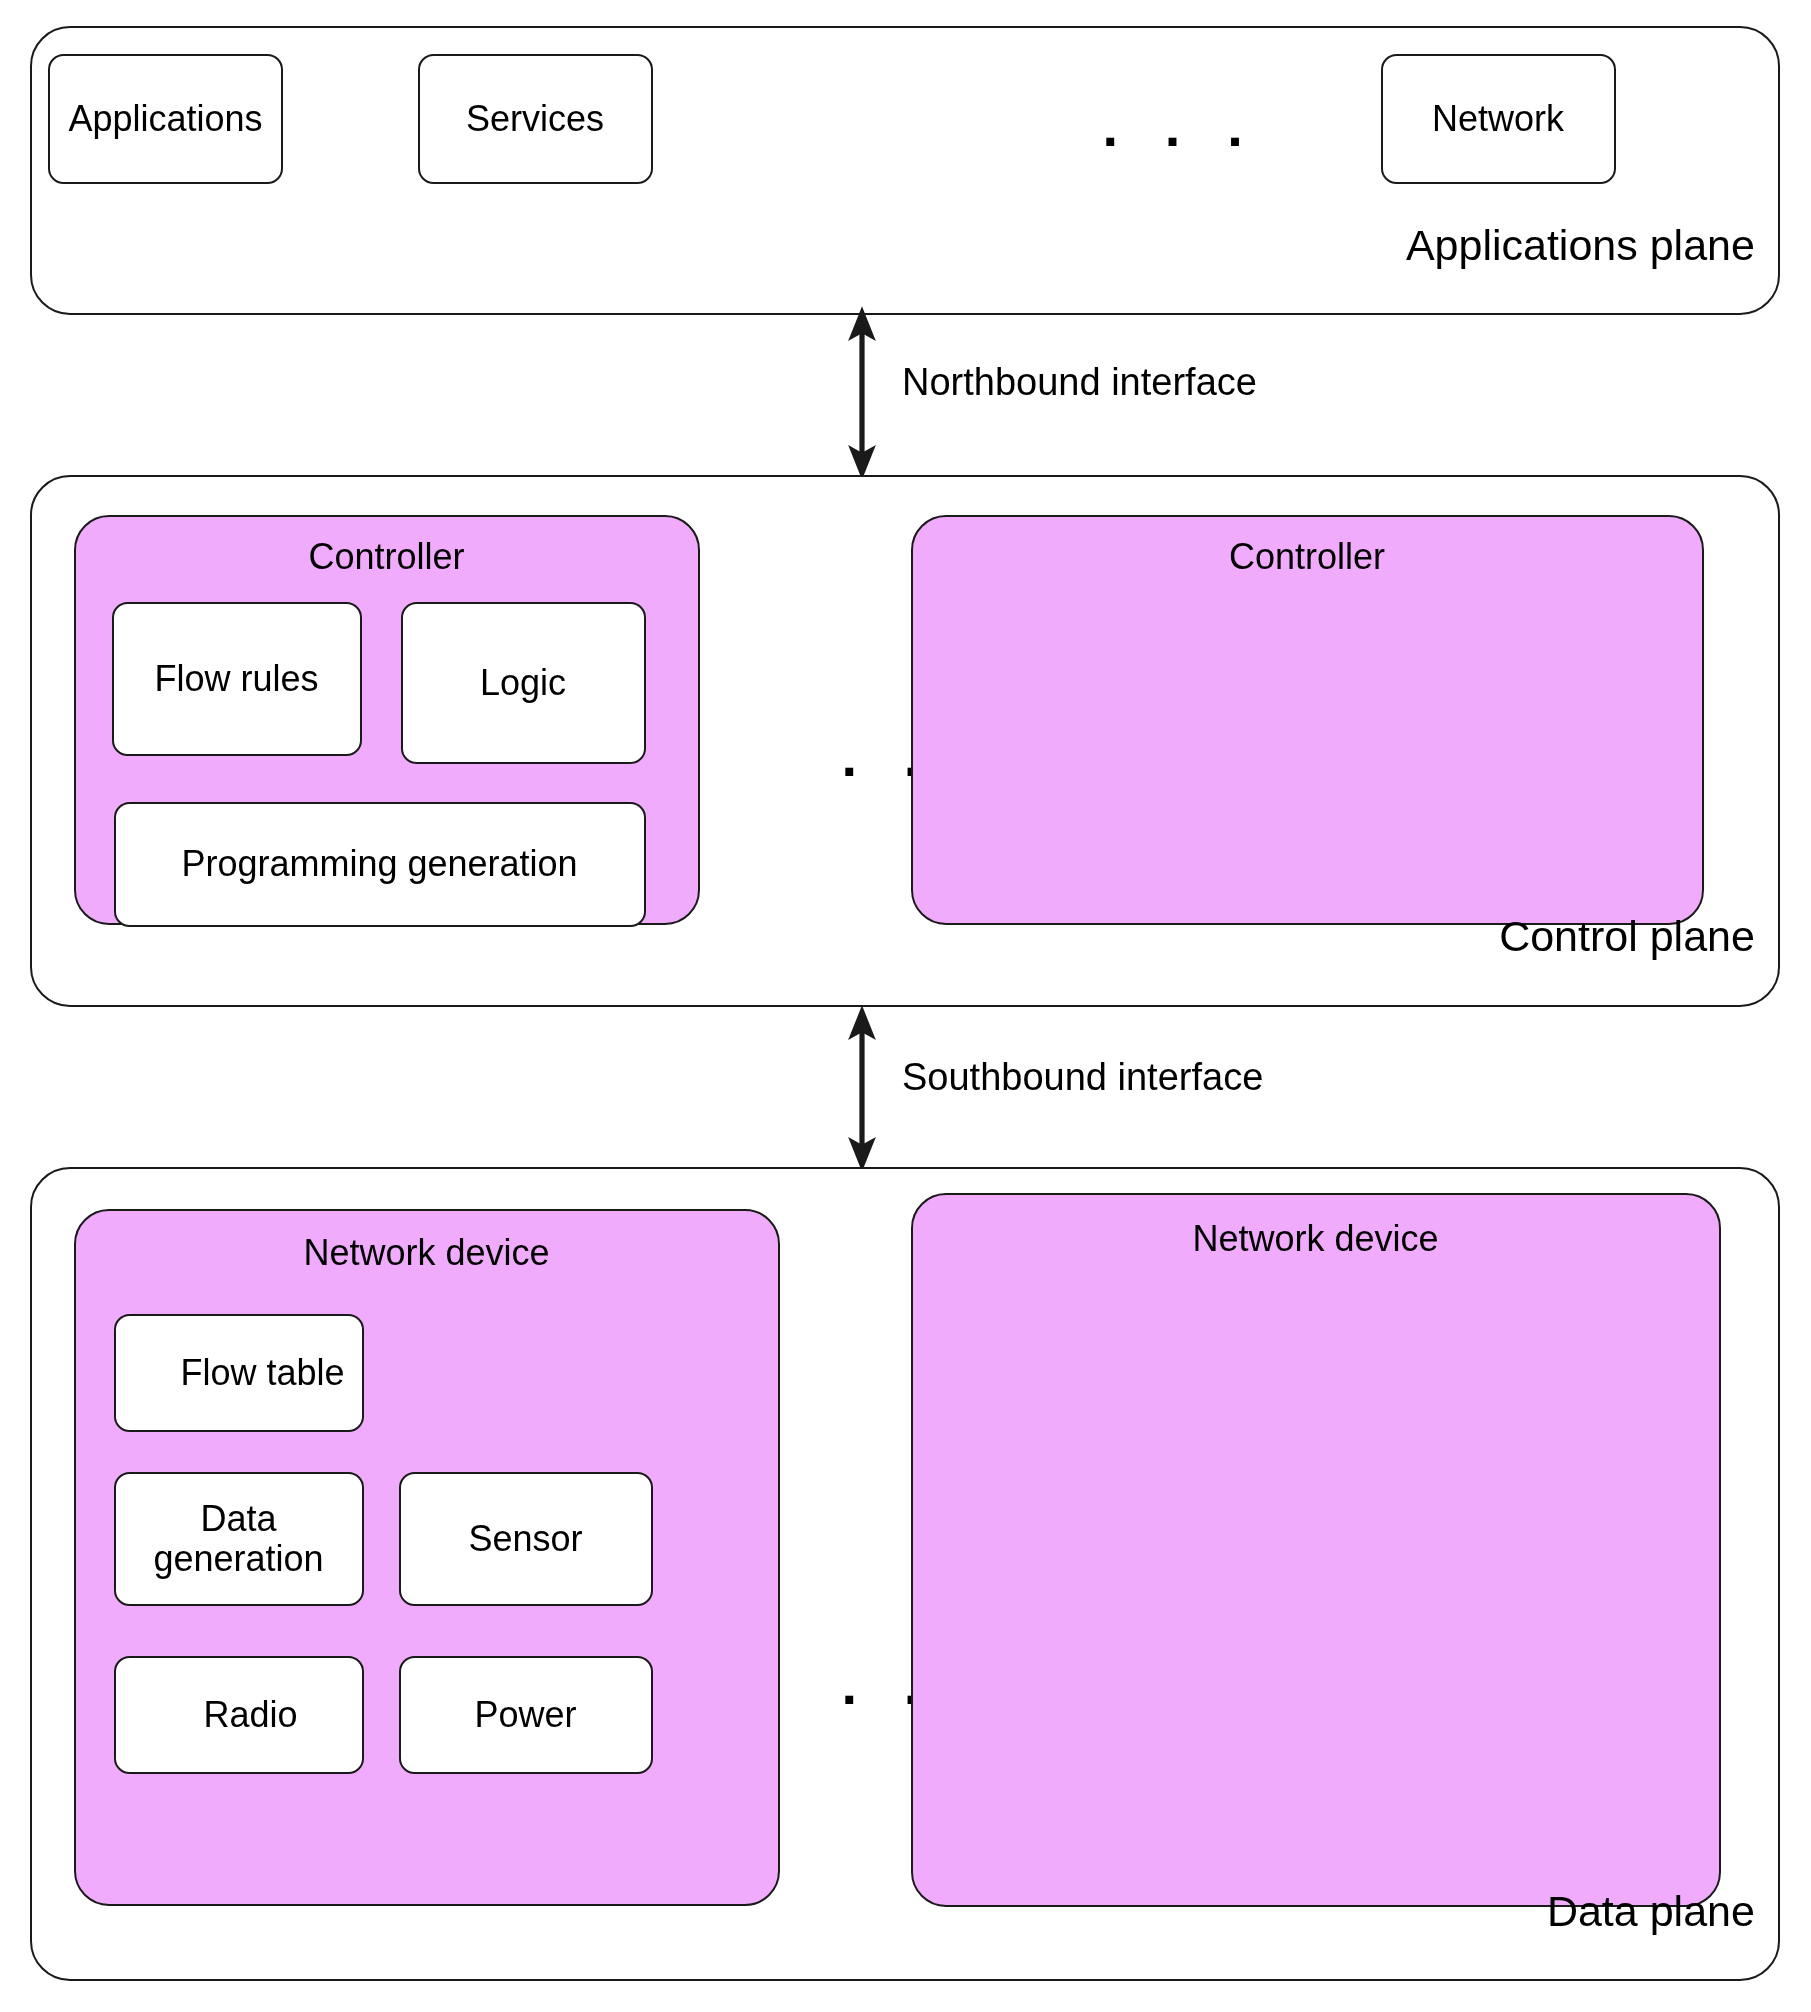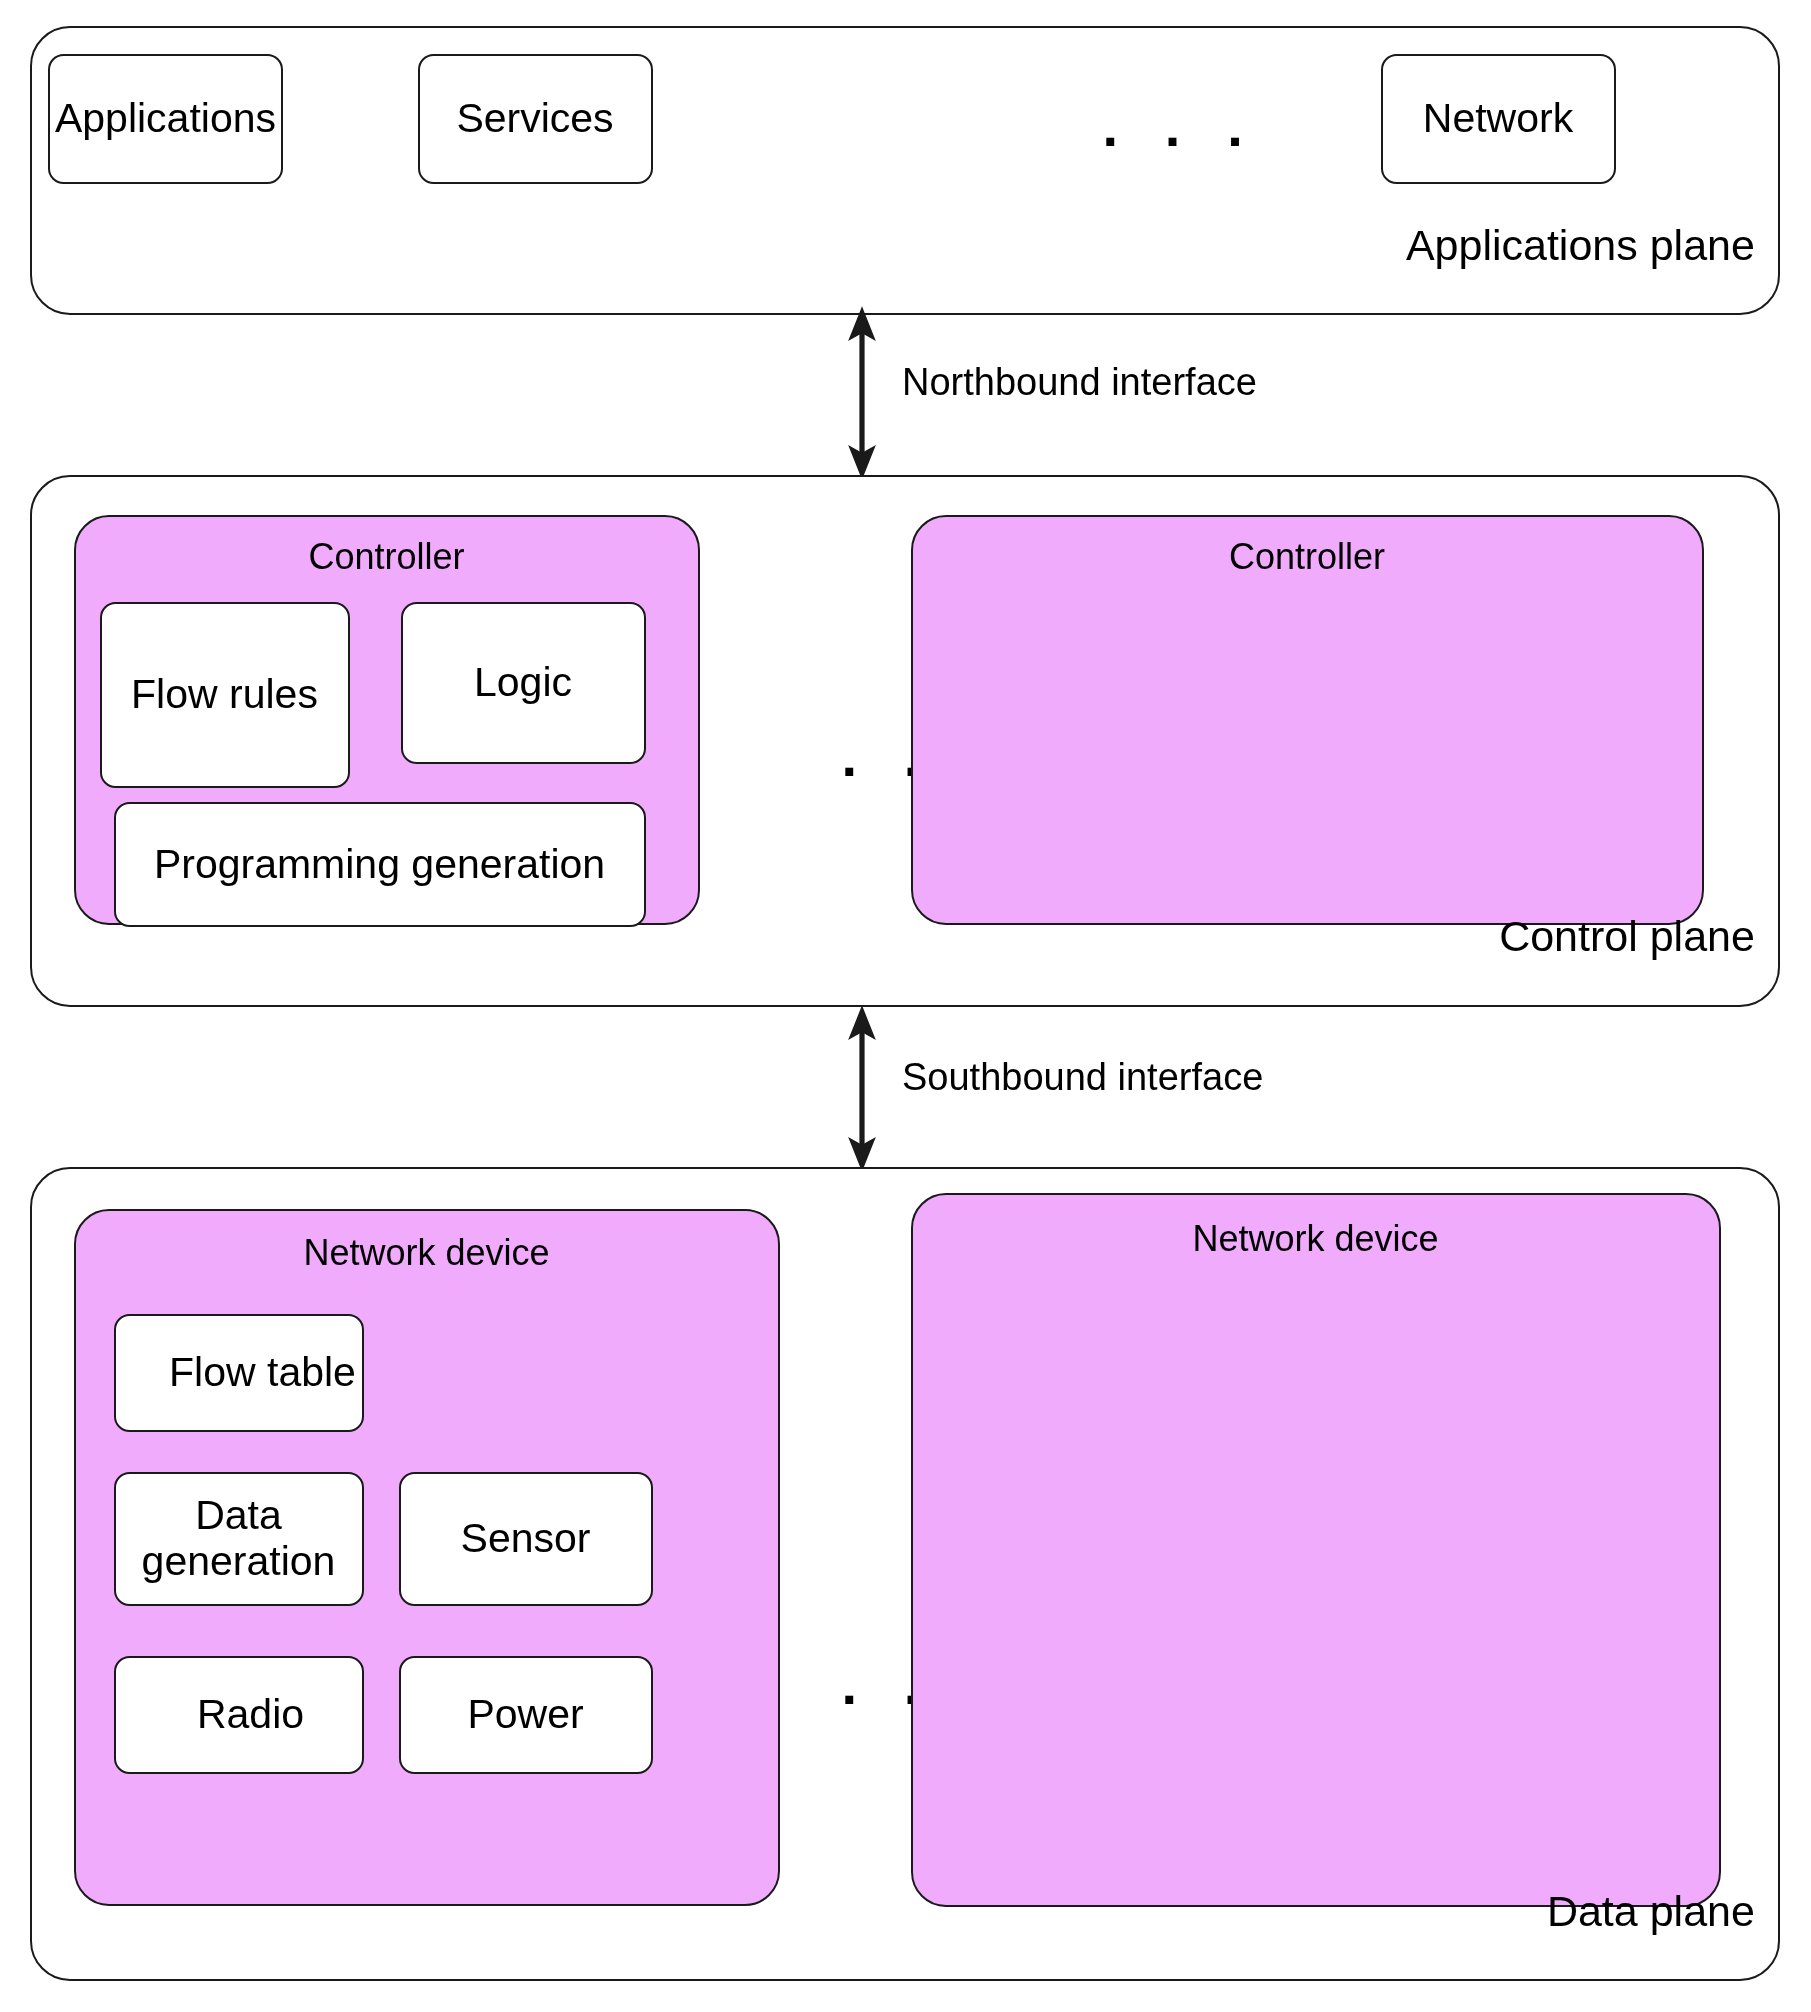--- a/index.html
+++ b/index.html
@@ -60,21 +60,21 @@
   }
   .group-title {
     position: absolute;
     font-size: 36px;
     white-space: nowrap;
     text-align: center;
     width: 100%;
     left: 0;
   }
   .leaf-text {
-    font-size: 41px;
+    font-size: 36px;
     white-space: pre-line;
   }
   .iface-label {
     position: absolute;
     font-size: 38px;
     white-space: nowrap;
   }
   .ellipsis {
     position: absolute;
     font-size: 56px;
@@ -118,21 +118,21 @@
     <polygon points="30,0 46,40 30,31 14,40" fill="#1a1a1a"></polygon>
     <polygon points="30,200 46,160 30,169 14,160" fill="#1a1a1a"></polygon>
   </svg>
   <div class="iface-label" style="left:902px; top:361px;">Northbound interface</div>
 
   <div class="plane" style="left:29.5px; top:475px; width:1750px; height:532px;">
 
     <div class="group" style="left:42px; top:38px; width:626px; height:410px;">
       <div class="group-title" style="top:19px;">Controller</div>
 
-      <div class="leaf" style="left:24px; top:85px; width:250px; height:186px;">
+      <div class="leaf" style="left:36px; top:85px; width:250px; height:154px;">
         <span class="leaf-text">Flow rules</span>
       </div>
 
       <div class="leaf" style="left:325px; top:85px; width:245px; height:162px;">
         <span class="leaf-text">Logic</span>
       </div>
 
       <div class="leaf" style="left:38px; top:285px; width:532px; height:125px;">
         <span class="leaf-text">Programming generation</span>
       </div>

